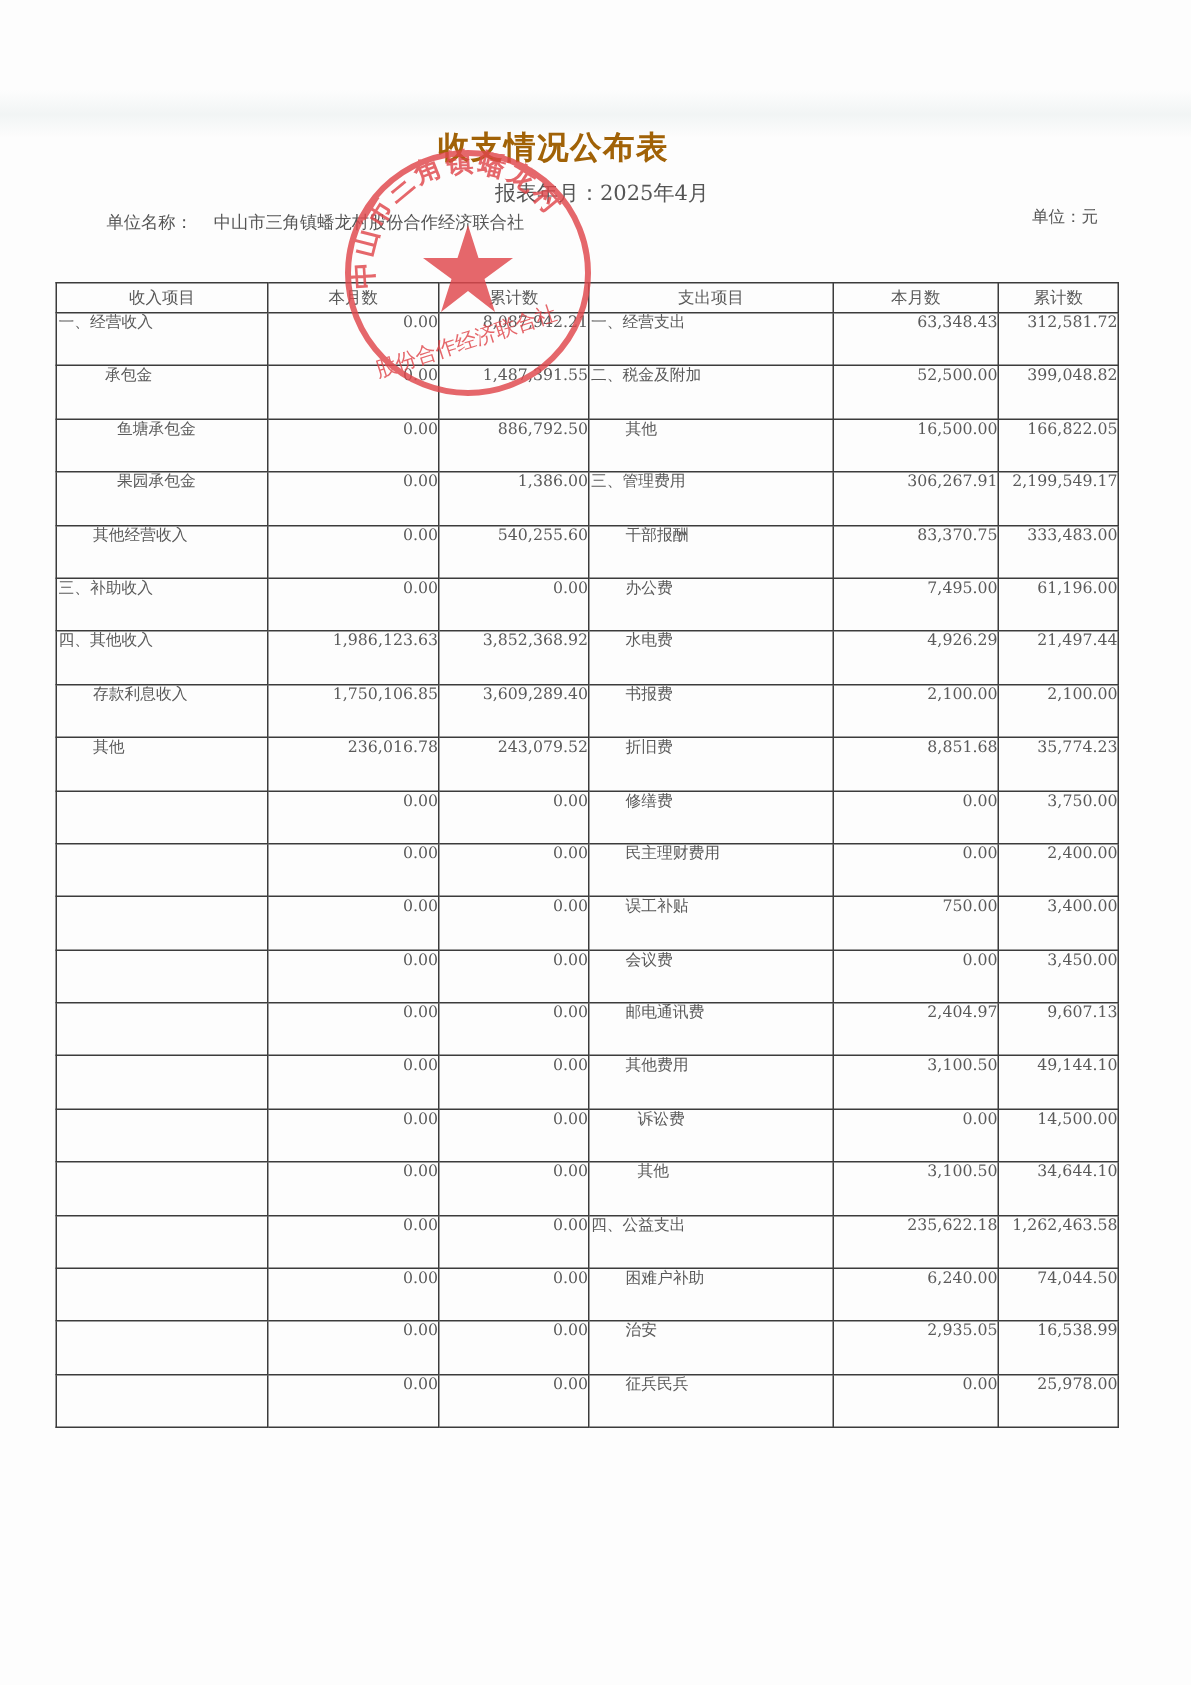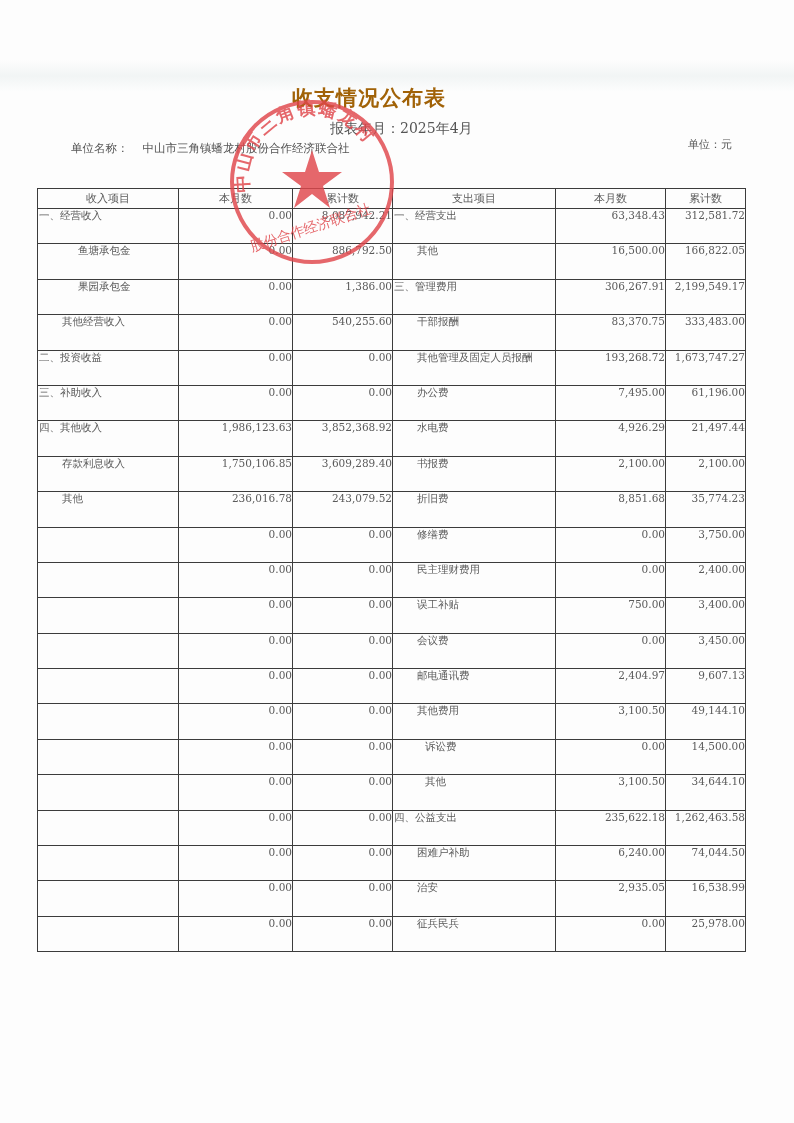--- a/index.html
+++ b/index.html
@@ -87,20 +87,28 @@
   <tbody id="tbody">
       <tr>
         <td class="item l0">一、经营收入</td>
         <td class="num">0.00</td>
         <td class="num">8,087,942.21</td>
         <td class="item l0">一、经营支出</td>
         <td class="num">63,348.43</td>
         <td class="num">312,581.72</td>
       </tr>
       <tr>
+        <td class="item l2">承包金</td>
+        <td class="num">0.00</td>
+        <td class="num">1,487,391.55</td>
+        <td class="item l0">二、税金及附加</td>
+        <td class="num">52,500.00</td>
+        <td class="num">399,048.82</td>
+      </tr>
+      <tr>
         <td class="item l3">鱼塘承包金</td>
         <td class="num">0.00</td>
         <td class="num">886,792.50</td>
         <td class="item l1">其他</td>
         <td class="num">16,500.00</td>
         <td class="num">166,822.05</td>
       </tr>
       <tr>
         <td class="item l3">果园承包金</td>
         <td class="num">0.00</td>
@@ -109,28 +117,20 @@
         <td class="num">306,267.91</td>
         <td class="num">2,199,549.17</td>
       </tr>
       <tr>
         <td class="item l1">其他经营收入</td>
         <td class="num">0.00</td>
         <td class="num">540,255.60</td>
         <td class="item l1">干部报酬</td>
         <td class="num">83,370.75</td>
         <td class="num">333,483.00</td>
-      </tr>
-      <tr>
-        <td class="item l0">二、投资收益</td>
-        <td class="num">0.00</td>
-        <td class="num">0.00</td>
-        <td class="item l1">其他管理及固定人员报酬</td>
-        <td class="num">193,268.72</td>
-        <td class="num">1,673,747.27</td>
       </tr>
       <tr>
         <td class="item l0">三、补助收入</td>
         <td class="num">0.00</td>
         <td class="num">0.00</td>
         <td class="item l1">办公费</td>
         <td class="num">7,495.00</td>
         <td class="num">61,196.00</td>
       </tr>
       <tr>

